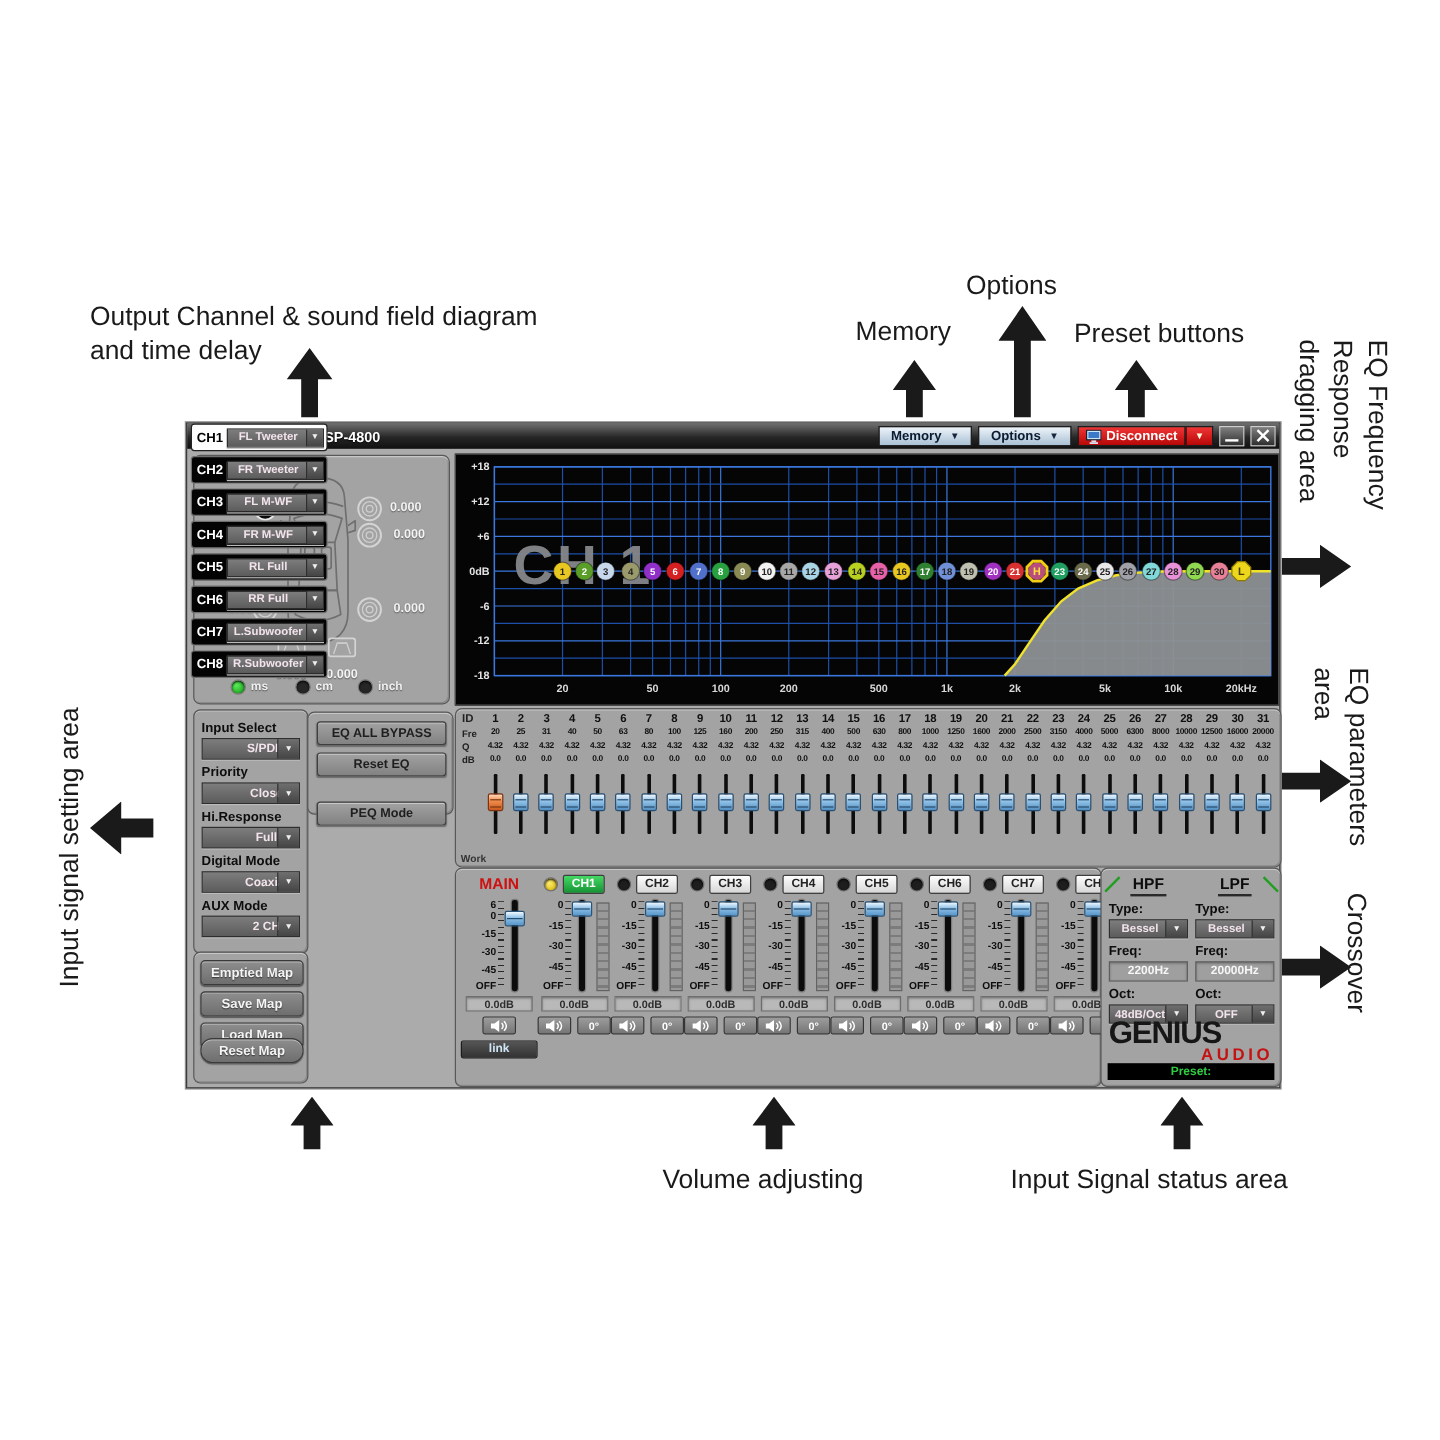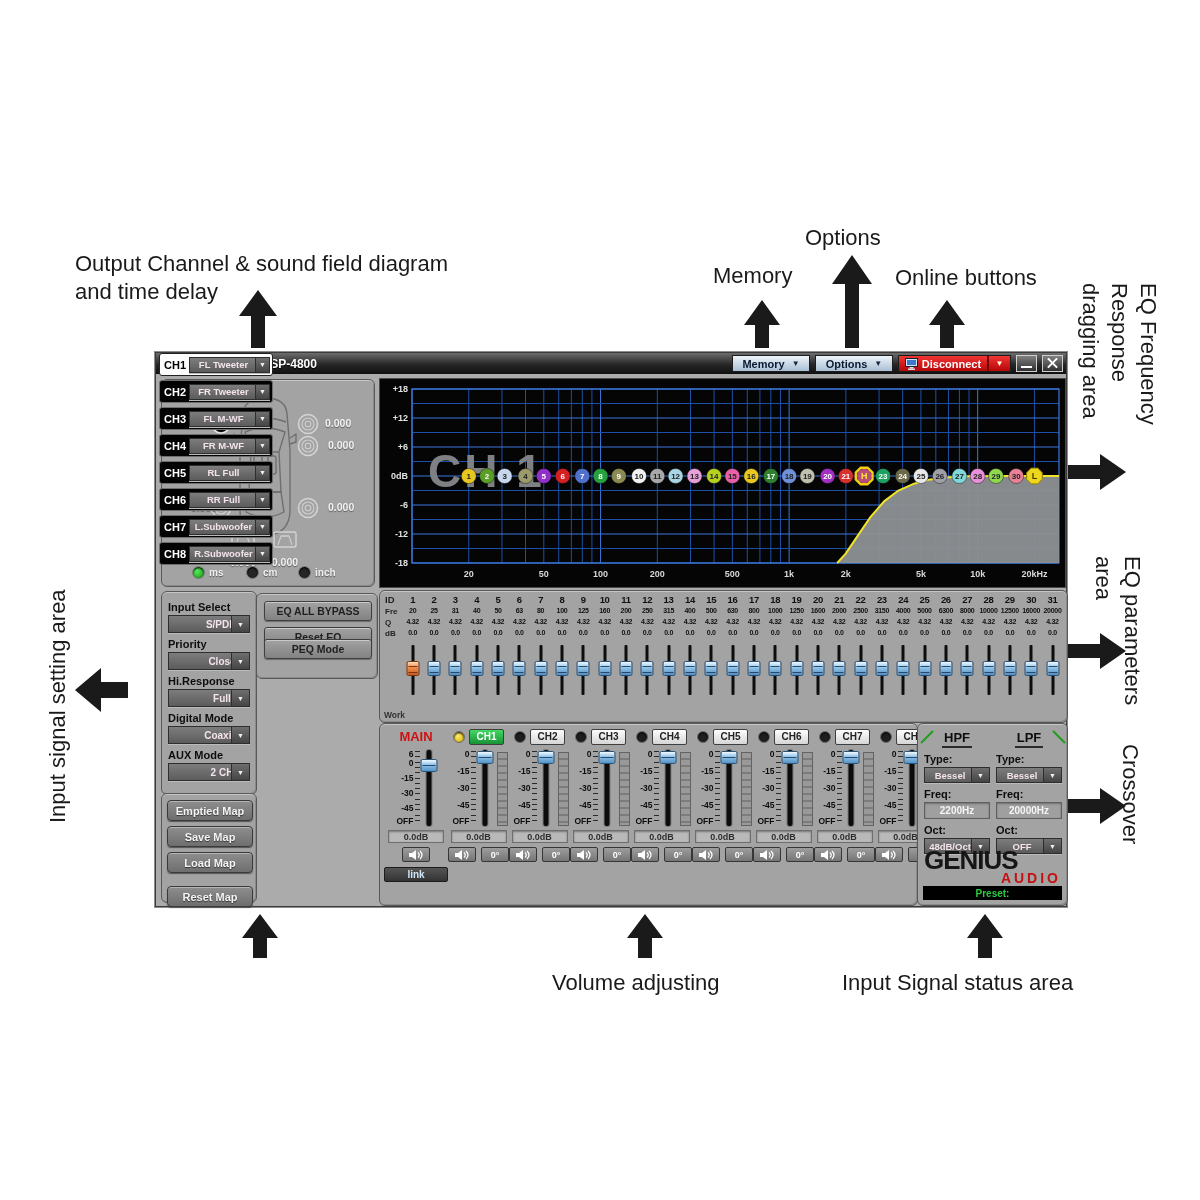--- a/index.html
+++ b/index.html
@@ -121,21 +121,21 @@
 </head>
 <body>
 
 <div id="root">
 
 
   <div class="ann" style="left:75px;top:250px;">Output Channel &amp; sound field diagram
 and time delay</div>
   <div class="ann" style="left:713px;top:262px;">Memory</div>
   <div class="ann" style="left:805px;top:224px;">Options</div>
-  <div class="ann" style="left:895px;top:264px;">Online buttons</div>
+  <div class="ann" style="left:895px;top:264px;">Preset buttons</div>
   <div class="ann vtext" style="left:1076px;top:283px;height:400px;">EQ Frequency
 Response
 dragging area</div>
   <div class="ann vtext" style="left:1089px;top:556px;height:230px;">EQ parameters
 area</div>
   <div class="ann vtext" style="left:1116px;top:744px;height:160px;">Crossover</div>
   <div class="ann" id="t-left" style="left:44px;top:823px;">Input signal setting area</div>
   <div class="ann" style="left:552px;top:969px;">Volume adjusting</div>
   <div class="ann" style="left:842px;top:969px;">Input Signal status area</div>
 
@@ -514,21 +514,21 @@
           <div class="dd">
             <span class="txt">2 CH</span>
             <span class="arr">▼</span>
           </div>
         </div>
       </div>
 
     <div class="panel" id="eqbtn-panel">
         <div class="btn-gray" style="top: 7px;">EQ ALL BYPASS</div>
         <div class="btn-gray" style="top: 33px;">Reset EQ</div>
-        <div class="btn-gray" style="top: 45px;">PEQ Mode</div>
+        <div class="btn-gray" style="top: 74px;">PEQ Mode</div>
       </div>
 
     <div id="ch-panel">
         <div class="chrow sel" style="top: 0px;">
           <span class="chl">CH1</span>
           <div class="dd">
             <span class="txt" style="padding-right: 12px;">FL Tweeter</span>
             <span class="arr" style="width: 13px;">▼</span>
           </div>
         </div>
@@ -580,21 +580,21 @@
             <span class="txt" style="padding-right: 12px;">R.Subwoofer</span>
             <span class="arr" style="width: 13px;">▼</span>
           </div>
         </div>
       </div>
 
     <div class="panel" id="map-panel">
         <div class="btn-map" style="top: 6px;">Emptied Map</div>
         <div class="btn-map" style="top: 32px;">Save Map</div>
         <div class="btn-map" style="top: 58px;">Load Map</div>
-        <div class="btn-map" style="top: 92px;">Reset Map</div>
+        <div class="btn-map" style="top: 71px; border-radius: 10px;">Reset Map</div>
       </div>
 
     <div class="panel" id="eqp-panel">
       <span class="worklab">Work</span>
     <span class="eqp-lab" style="top: 3px; font-size: 9.5px;">ID</span>
         <div class="eqp-row" style="top: 3px;">
           <span style="font-size: 9.5px; font-weight: bold; letter-spacing: -0.3px;">1</span>
           <span style="font-size: 9.5px; font-weight: bold; letter-spacing: -0.3px;">2</span>
           <span style="font-size: 9.5px; font-weight: bold; letter-spacing: -0.3px;">3</span>
           <span style="font-size: 9.5px; font-weight: bold; letter-spacing: -0.3px;">4</span>

